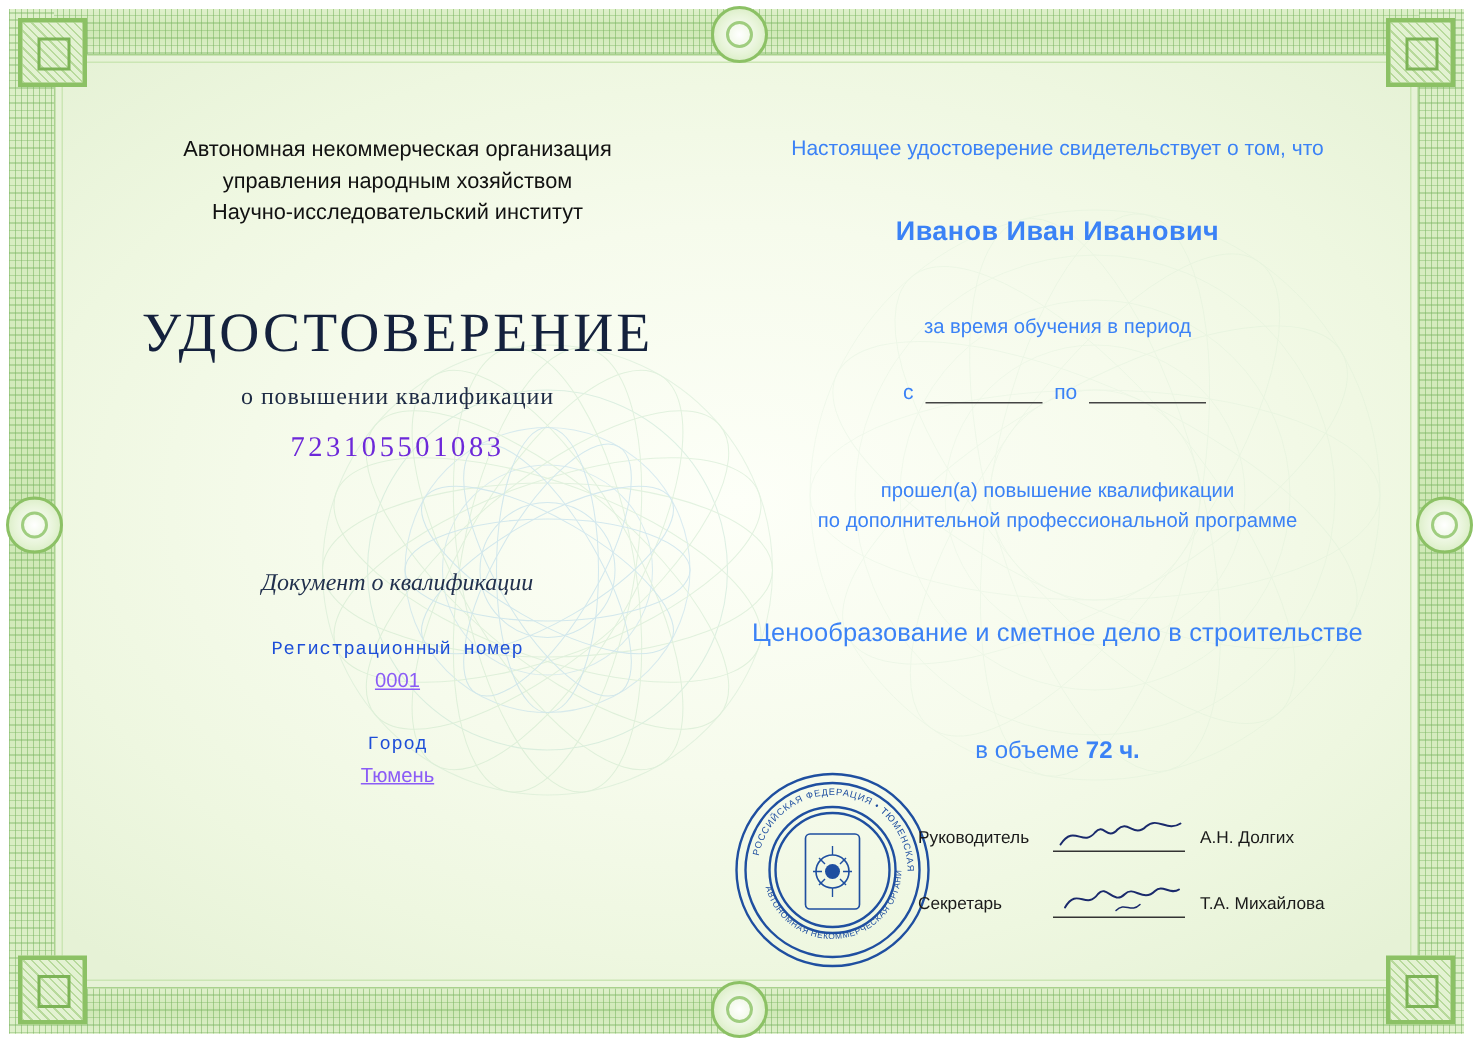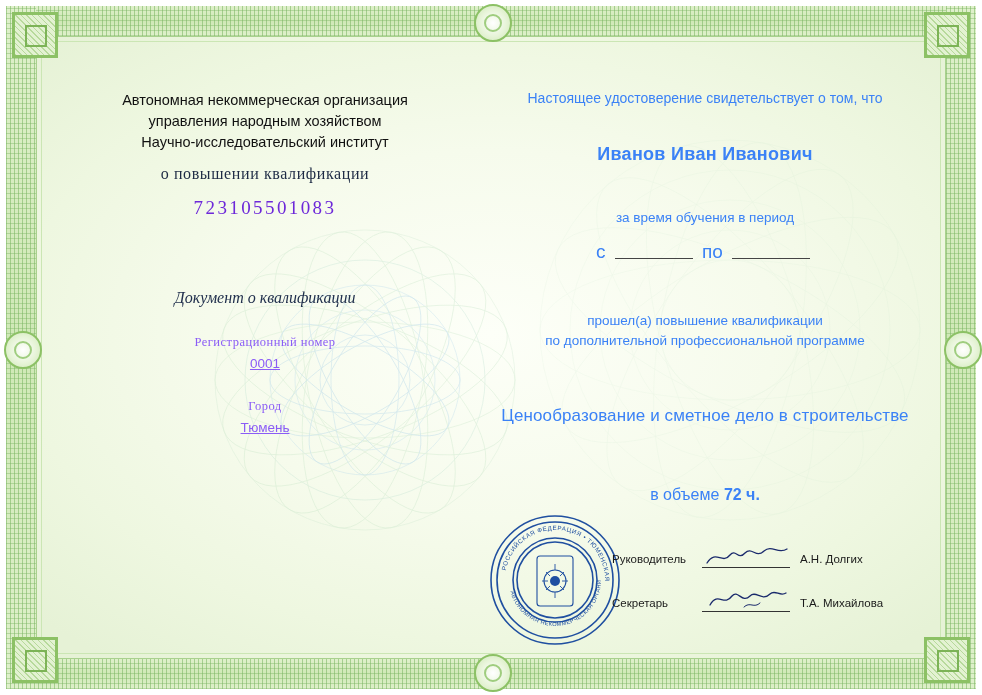--- a/index.html
+++ b/index.html
@@ -178,24 +178,24 @@
     color: #6d28d9;
   }
   .doc-kind {
     font-family: "Liberation Serif", serif;
     font-style: italic;
     font-size: 16px;
     margin-top: 70px;
     color: #21304d;
   }
   .field-label {
-    font-family: Liberation Serif, serif;
+    font-family: Liberation Mono, monospace;
     font-size: 12.5px;
     letter-spacing: 0.5px;
-    color: #8b5cf6;
+    color: #1d4ed8;
   }
   .field-value {
     font-size: 13.5px;
     color: #8b5cf6;
     margin-top: 6px;
     text-decoration: underline;
   }
   .fb { margin-top: 28px; }
 
   
@@ -215,22 +215,22 @@
     font-size: 18px;
     font-weight: bold;
     margin-top: 38px;
     letter-spacing: 0.3px;
   }
   .r-period {
     font-size: 13.5px;
     margin-top: 45px;
   }
   .r-dates {
-    font-size: 19px;
-    margin-top: 16px;
+    font-size: 14px;
+    margin-top: 28px;
   }
   .blank-line {
     display: inline-block;
     width: 78px;
     border-bottom: 1px solid #444;
     height: 12px;
     vertical-align: middle;
     margin: 0 4px;
   }
   .r-passed {
@@ -368,20 +368,21 @@
 
   <div class="left-col">
 
 
     <div class="org-name">
       <div>Автономная некоммерческая организация</div>
       <div>управления народным хозяйством</div>
       <div>Научно-исследовательский институт</div>
     </div>
 
+    <div class="udost-title">УДОСТОВЕРЕНИЕ</div>
     <div class="udost-sub">о повышении квалификации</div>
     <div class="serial">723105501083</div>
 
     <div class="doc-kind">Документ о квалификации</div>
 
     <div class="fb">
       <div class="field-label">Регистрационный номер</div>
       <div class="field-value">0001</div>
     </div>
 

